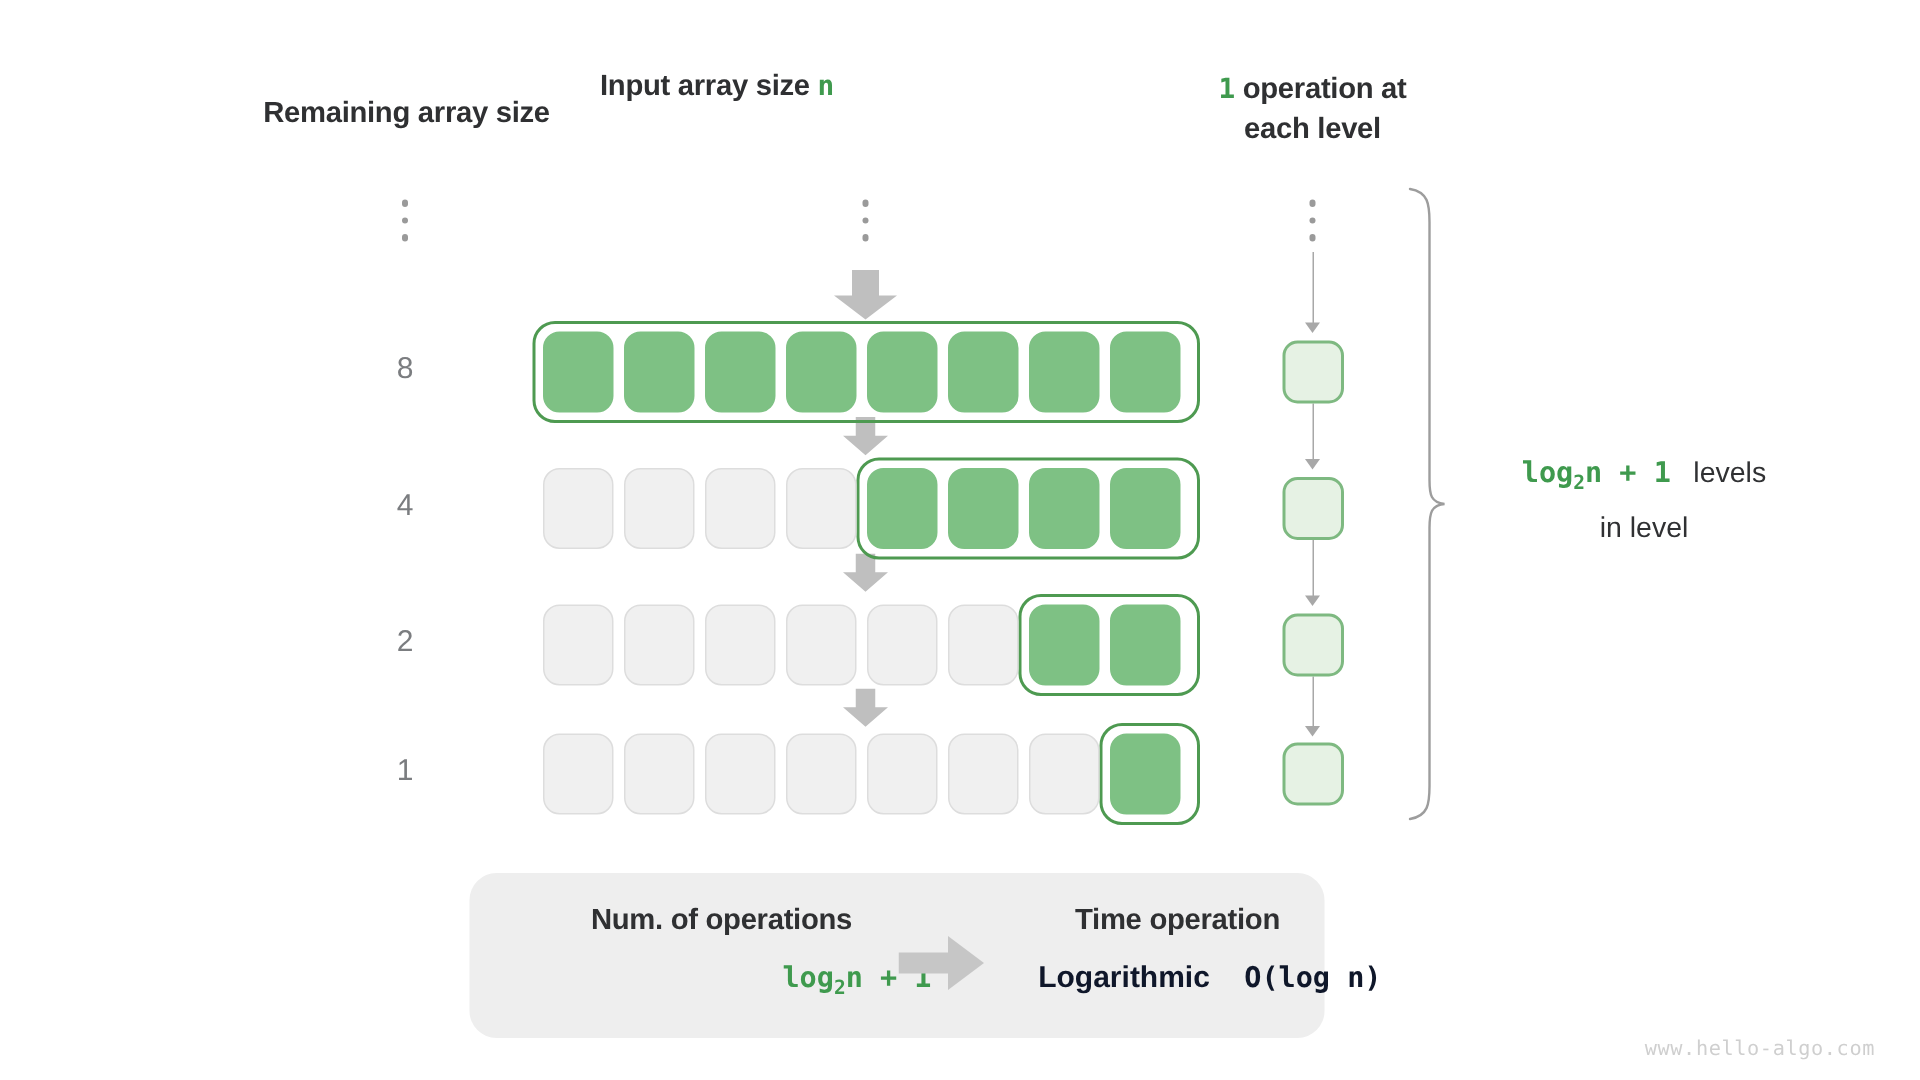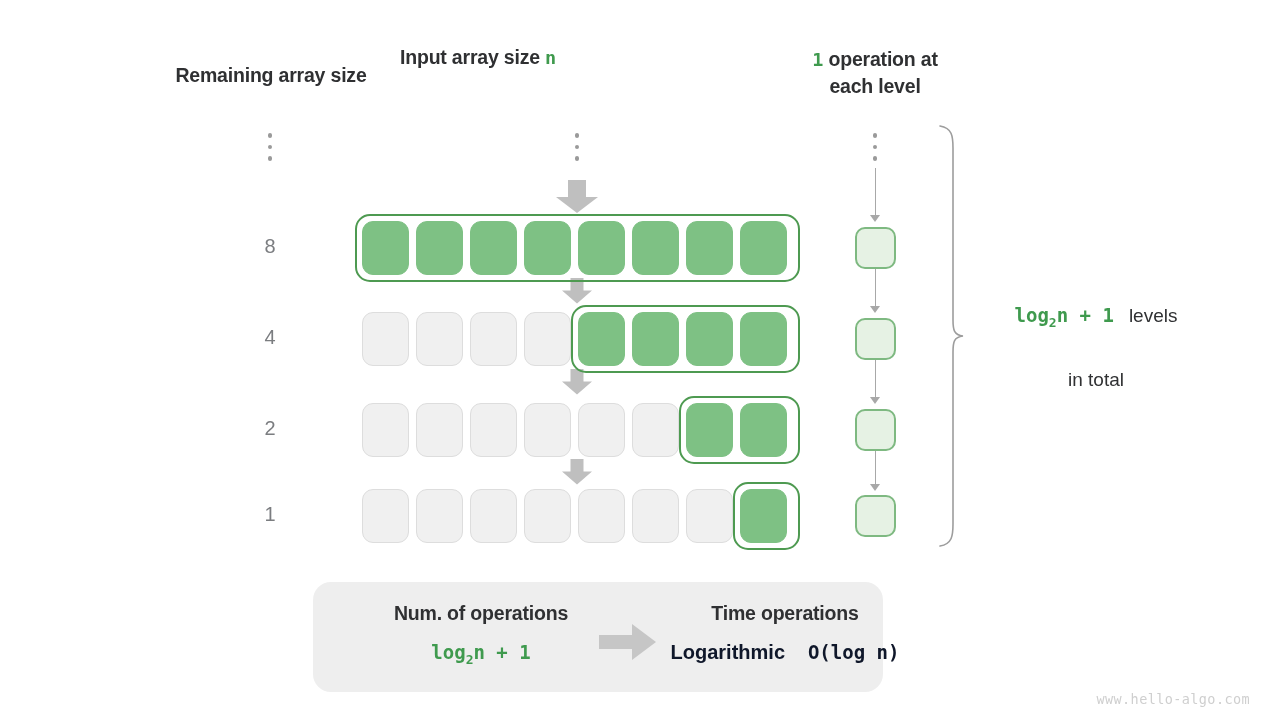--- a/index.html
+++ b/index.html
@@ -181,21 +181,20 @@
     font-weight: bold;
     color: #3f9a4e;
     font-size: 19px;
   }
   .rnote .formula sub {
     font-size: 13px;
   }
   .rnote .plain {
     font-size: 19px;
     color: #303133;
-    margin-top: 27px;
   }
 
   
   .summary {
     position: absolute;
     left: 313px; top: 582px;
     width: 570px;
     height: 110px;
     background: #eeeeee;
     border-radius: 18px;
@@ -212,20 +211,21 @@
     font-weight: bold;
     color: #2f3032;
     letter-spacing: -0.2px;
   }
   .sum-value {
     margin-top: 16px;
     font-family: "DejaVu Sans Mono", monospace;
     font-weight: bold;
     font-size: 19px;
     color: #3f9a4e;
+    text-align: right;
   }
   .sum-value sub { font-size: 13px; }
   .sum-value.teal { color: #0f172a; }
   .sum-value.teal .word {
     font-family: "Liberation Sans", sans-serif;
     font-weight: bold;
     font-size: 20px;
   }
   .sum-arrow {
     position: absolute;
@@ -361,34 +361,34 @@
   <div class="opbox" style="top:495px;"></div>
 
   <svg class="brace" width="30" height="424" viewBox="0 0 30 424">
     <path d="M4 2 C 16 4, 17 12, 17 24 L17 196 C 17 206, 18 211, 27 212
              C 18 213, 17 218, 17 228 L17 400 C 17 412, 16 420, 4 422" fill="none" stroke="#9d9d9d" stroke-width="1.6" stroke-linecap="round"></path>
   </svg>
 
   <div class="rnote">
     <span class="formula"><span>log</span><sub>2</sub><span>n + 1</span></span>
     <span class="plain">&nbsp;&nbsp;</span><span class="plain">levels</span>
-    <div class="plain">in total</div>
+    <div class="plain">in level</div>
   </div>
 
   <div class="summary">
     <div class="sum-col left">
       <div class="sum-title">Num. of operations</div>
       <div class="sum-value"><span>log</span><sub>2</sub><span>n + 1</span></div>
     </div>
 
     <svg class="sum-arrow" width="58" height="36" viewBox="0 0 58 36">
       <path d="M0 11 H33 V0 L57 18 L33 36 V25 H0 Z"></path>
     </svg>
 
     <div class="sum-col right">
-      <div class="sum-title">Time operations</div>
+      <div class="sum-title">Time operation</div>
       <div class="sum-value teal"><span class="word">Logarithmic</span>&nbsp;&nbsp;<span>O(log n)</span></div>
     </div>
   </div>
 
   <div class="watermark">www.hello-algo.com</div>
 
 </div>
 
 </body></html>

